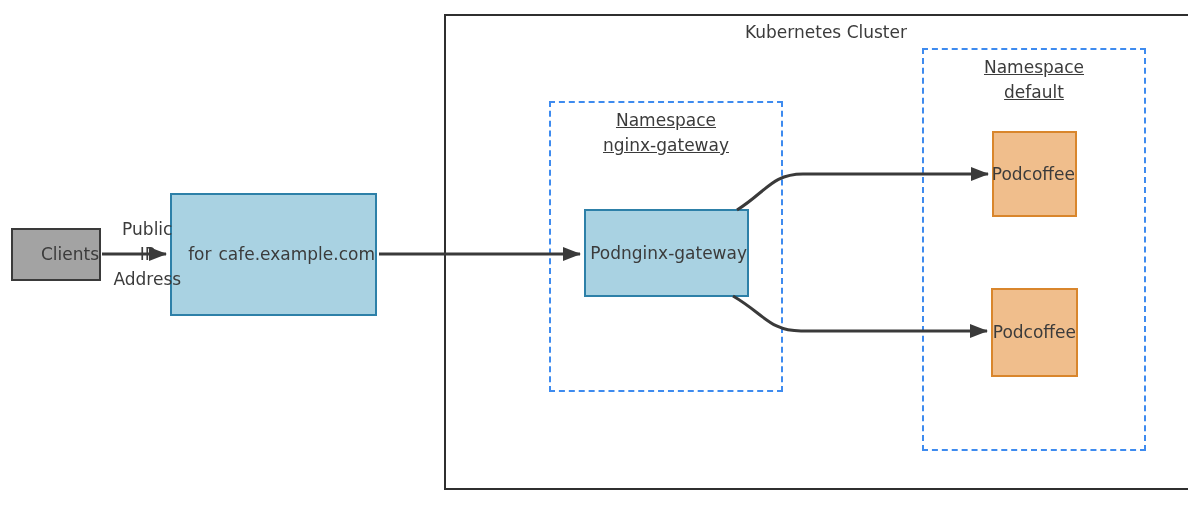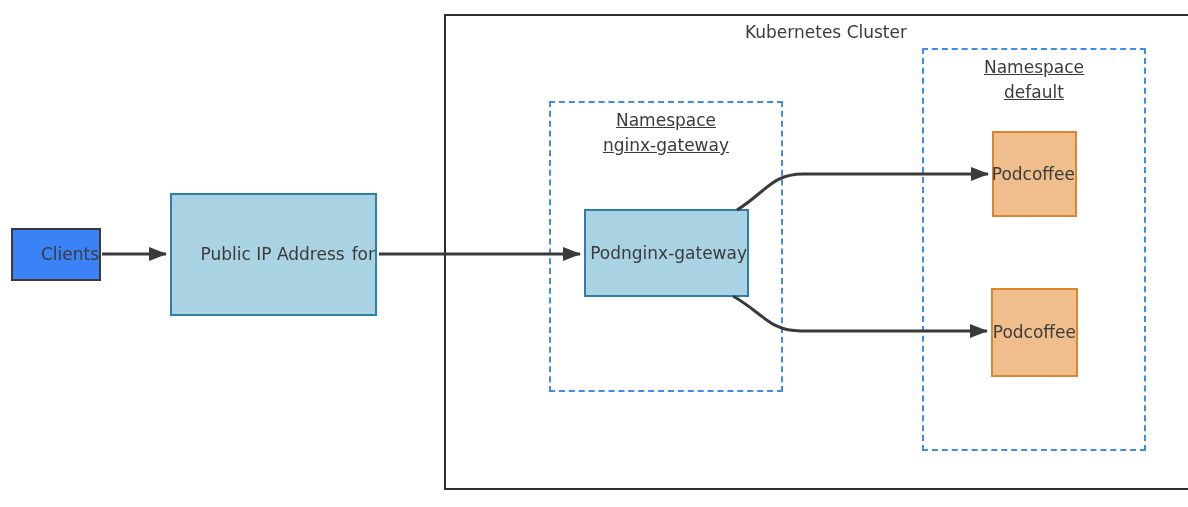--- a/index.html
+++ b/index.html
@@ -22,21 +22,21 @@
     position: absolute;
     box-sizing: border-box;
     display: flex;
     flex-direction: row;
     align-items: center;
     justify-content: flex-end;
     text-align: center;
   }
   .node span { display: block; }
   .gray-node {
-    background: #3b82f6;
+    background: #a3a3a3;
     border: 2px solid #3A3A3A;
   }
   .blue-node {
     background: #A9D2E2;
     border: 2px solid #2D80A8;
   }
   .orange-node {
     background: #F0BE8C;
     border: 2px solid #D9862C;
   }
@@ -81,20 +81,21 @@
 
 <div class="canvas">
 
   <div class="node gray-node clients-box">
     <span>Clients</span>
   </div>
 
   <div class="node blue-node public-ip-box">
     <span>Public IP Address</span>
     <span>for</span>
+    <span>cafe.example.com</span>
   </div>
 
   <div class="cluster-box">
     <div class="cluster-title">Kubernetes Cluster</div>
   </div>
 
   <div class="ns-box ns-gateway-box">
     <div class="ns-label">
       <span>Namespace</span>
       <span>nginx-gateway</span>

